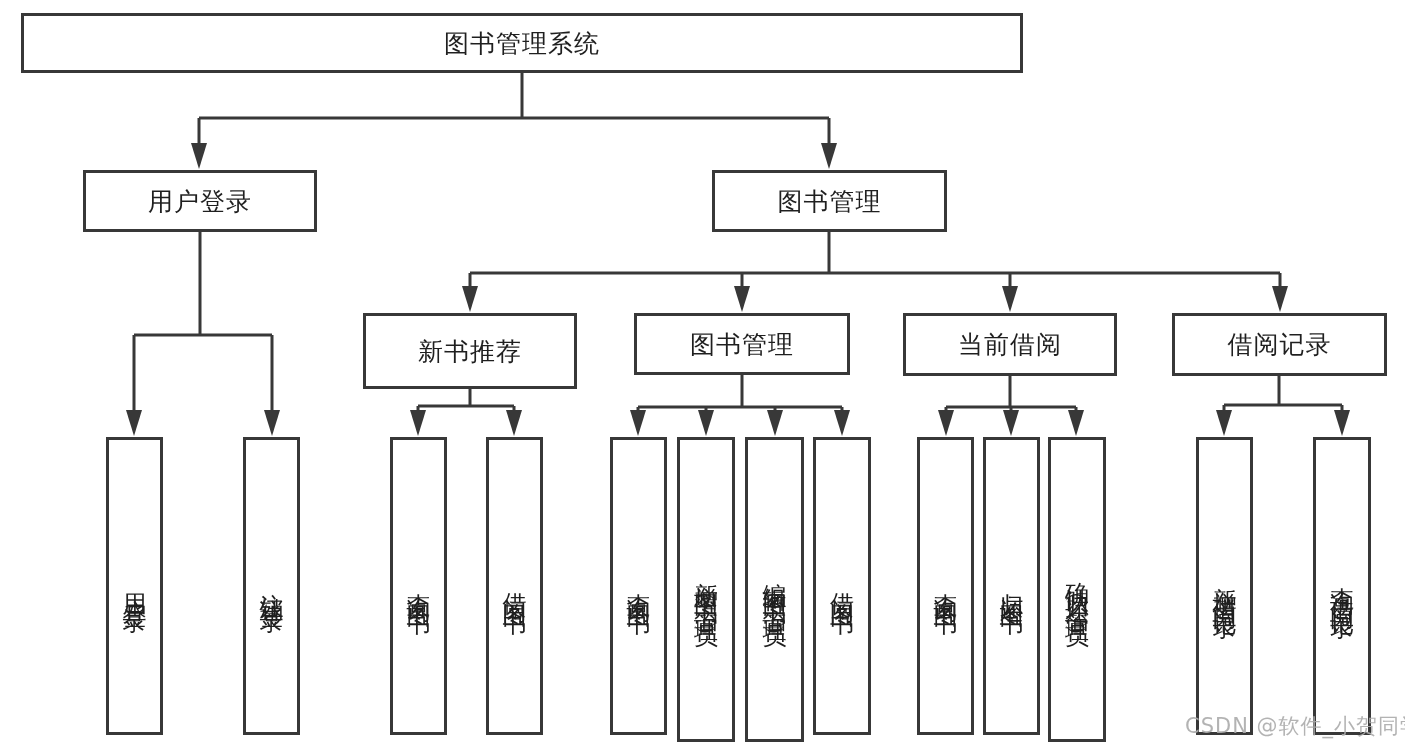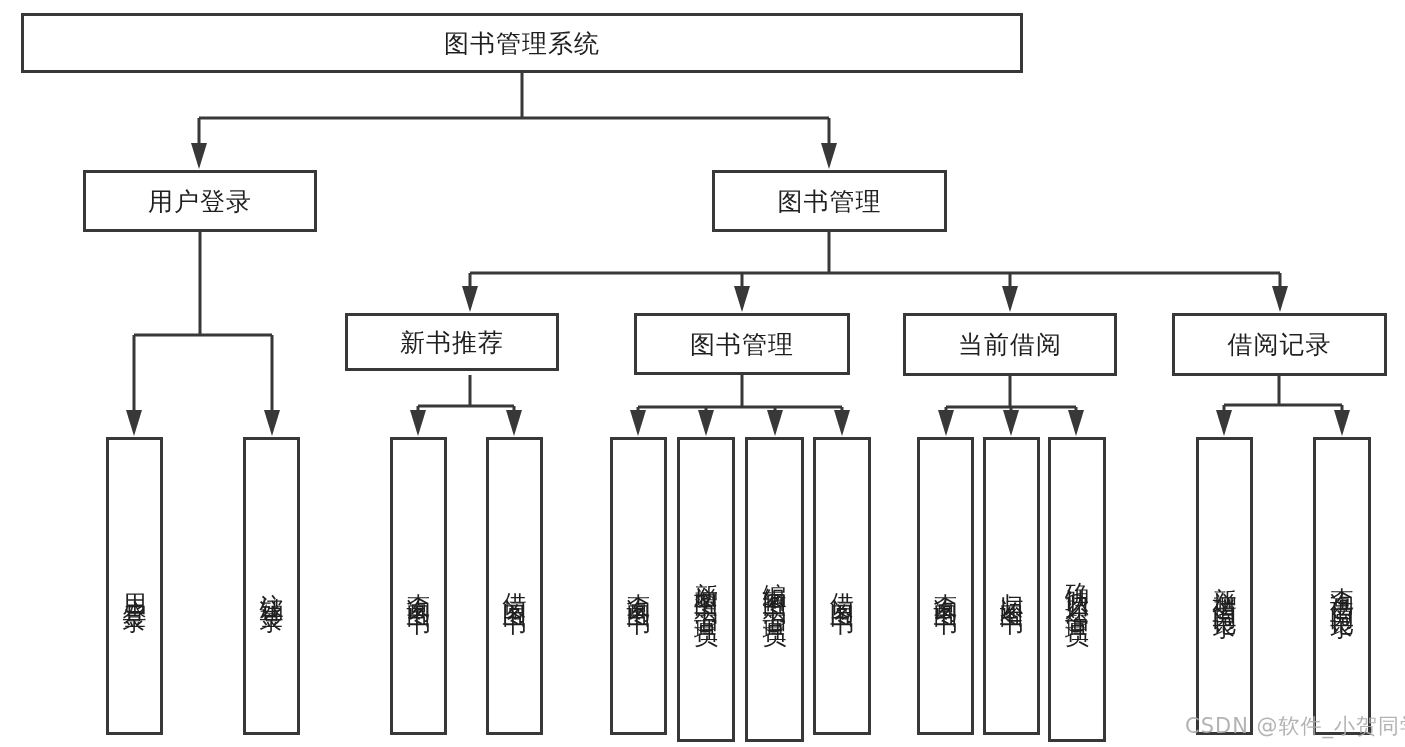--- a/index.html
+++ b/index.html
@@ -90,21 +90,21 @@
     <span>图书管理系统</span>
   </div>
 
   <div class="node h" style="left:83px; top:170px; width:234px; height:62px">
     <span>用户登录</span>
   </div>
   <div class="node h" style="left:712px; top:170px; width:235px; height:62px">
     <span>图书管理</span>
   </div>
 
-  <div class="node h" style="left:345px; top:313px; width:214px; height:58px">
+  <div class="node h" style="left:363px; top:313px; width:214px; height:76px">
     <span>新书推荐</span>
   </div>
   <div class="node h" style="left:634px; top:313px; width:216px; height:62px">
     <span>图书管理</span>
   </div>
   <div class="node h" style="left:1172px; top:313px; width:215px; height:63px">
     <span>借阅记录</span>
   </div>
   <div class="node h" style="left:903px; top:313px; width:214px; height:63px">
     <span>当前借阅</span>

